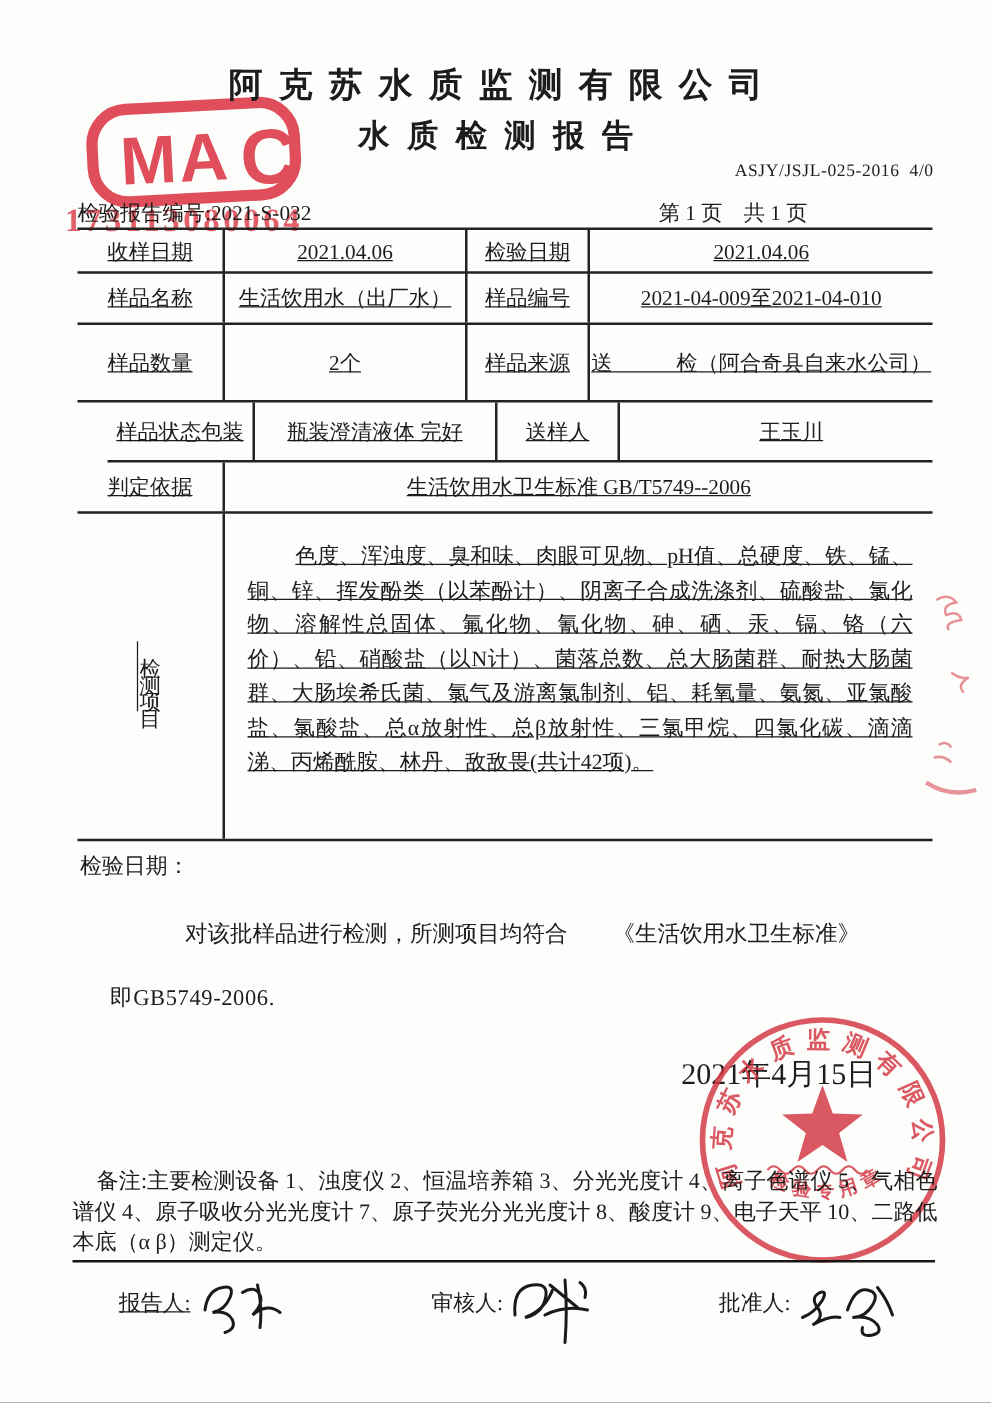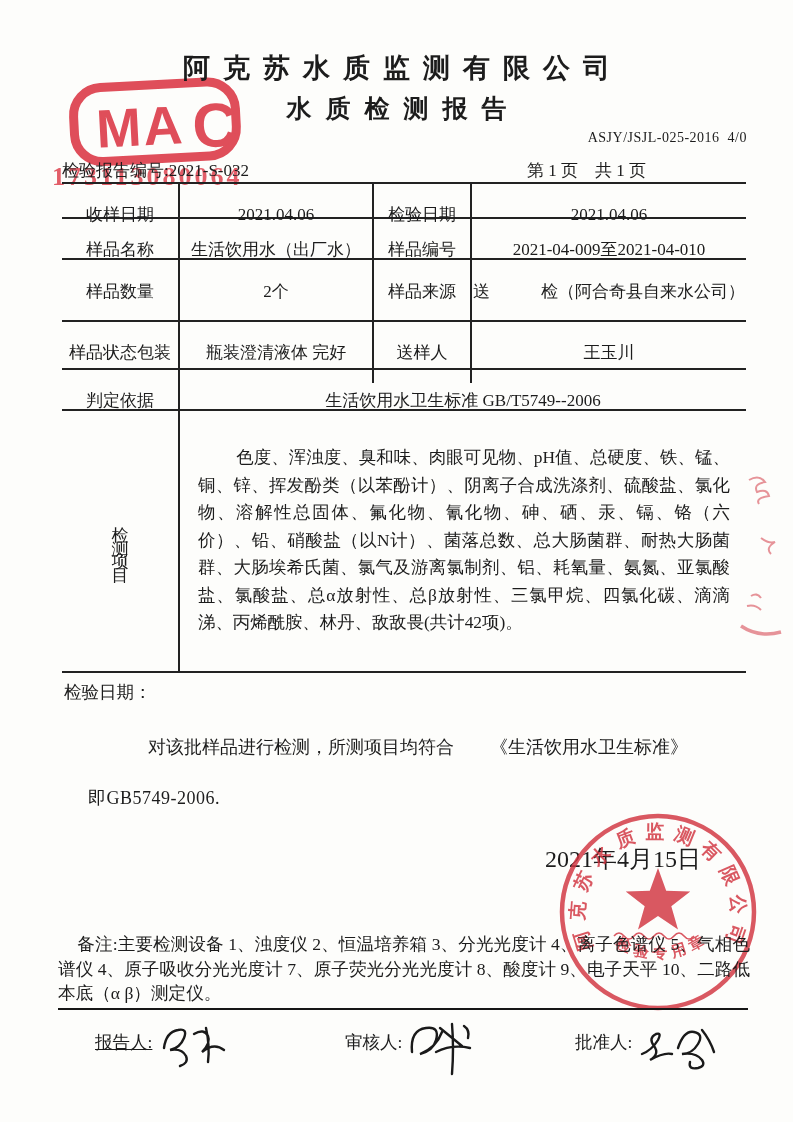--- a/index.html
+++ b/index.html
@@ -41,23 +41,23 @@
     letter-spacing:3px;font-family:"Liberation Serif",serif;
   }
   
   .info-table{
     position:absolute;left:62px;top:182px;width:684px;
     border-top:2px solid #222;
     font-size:17px;
   }
   .t-row{display:grid;grid-template-columns:116px 194px 98px 276px;border-bottom:2px solid #222;}
   .t-row.merged{grid-template-columns:116px 568px;}
-  .cell{display:flex;align-items:center;justify-content:center;text-align:center;padding:19px 4px;box-sizing:border-box;}
+  .cell{display:flex;align-items:center;justify-content:center;text-align:center;padding:6px 4px;box-sizing:border-box;text-decoration:underline;}
   .cell.vline{border-left:2px solid #222;}
-  .r0{height:33px;} .r1{height:39px;} .r2{height:60px;} .r3{height:46px;} .r4{height:39px;} .r5{height:260px;}
+  .r0{height:33px;} .r1{height:39px;} .r2{height:60px;} .r3{height:46px;margin-left:24px;} .r4{height:39px;} .r5{height:260px;}
   .two-line{display:flex;justify-content:center;line-height:25px;}
   .two-line span{white-space:pre;}
   .vertical-label{
     writing-mode:vertical-rl;text-orientation:upright;
     letter-spacing:14px;font-size:17px;
     display:flex;align-items:center;justify-content:center;
   }
   .items-text{
     display:block;text-align:justify;
     padding:14px 12px 0 14px;

